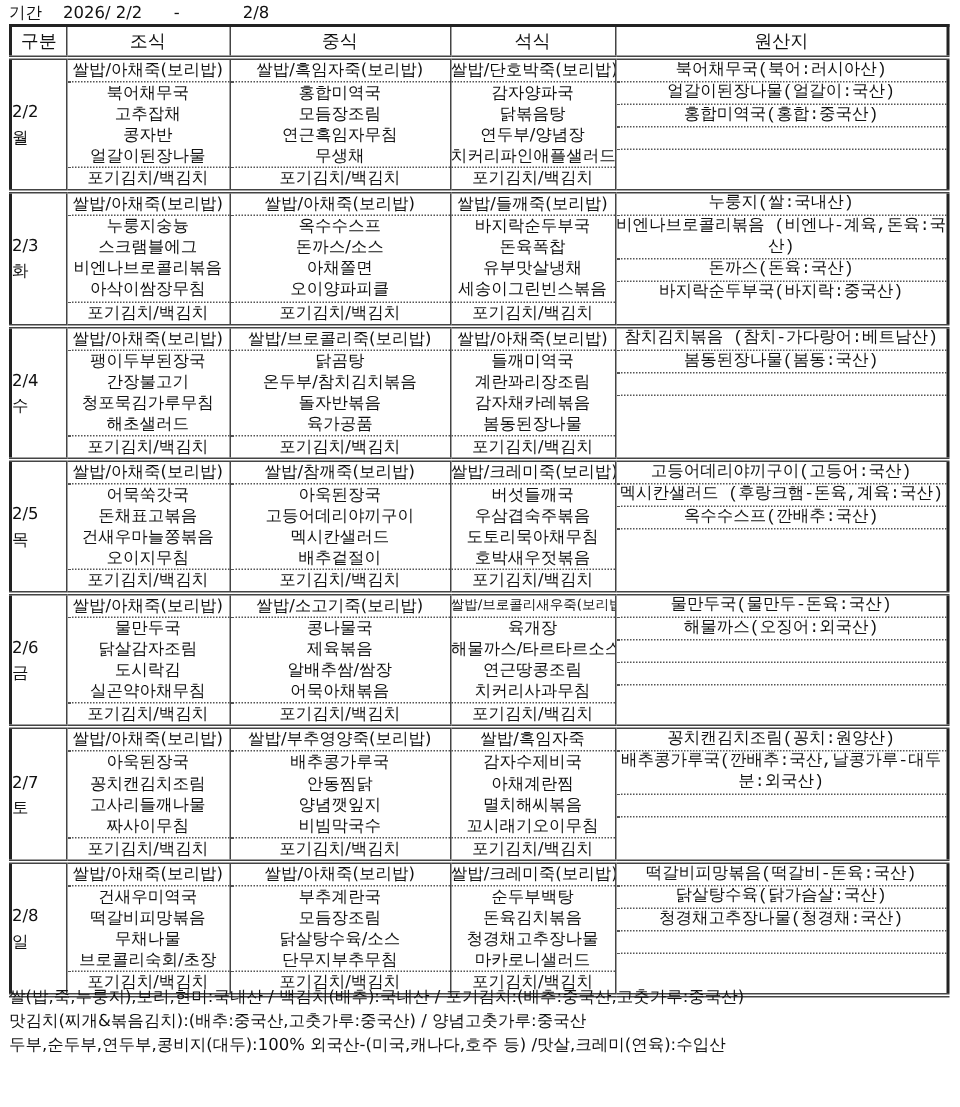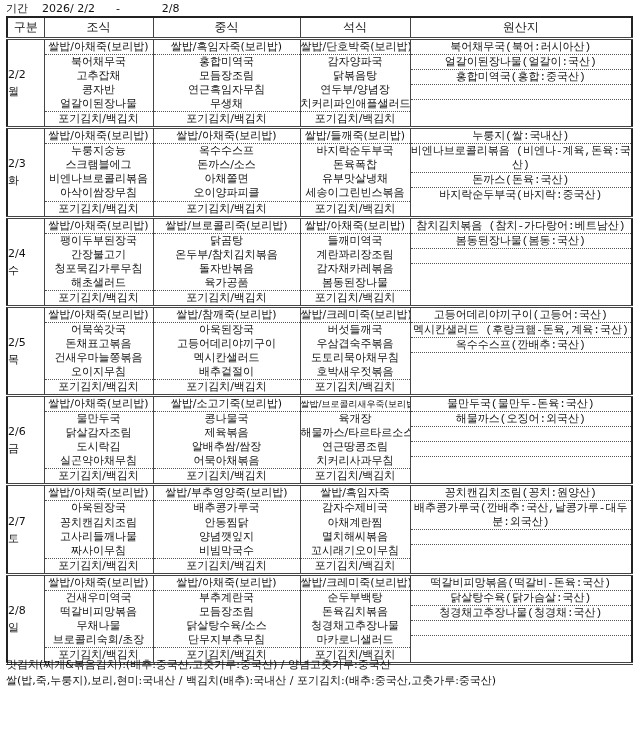--- a/index.html
+++ b/index.html
@@ -353,15 +353,16 @@
             <div class="origin">청경채고추장나물(청경채:국산)</div>
             <div class="origin"></div>
             <div class="origin"></div>
           </div>
         </td>
       </tr>
     </tbody>
 </table>
 
 <div class="footer">
+  <div>쌀(밥,죽,누룽지),보리,현미:국내산 / 백김치(배추):국내산 / 포기김치:(배추:중국산,고춧가루:중국산)</div>
   <div>맛김치(찌개&amp;볶음김치):(배추:중국산,고춧가루:중국산) / 양념고춧가루:중국산</div>
-  <div>쌀(밥,죽,누룽지),보리,현미:국내산 / 백김치(배추):국내산 / 포기김치:(배추:중국산,고춧가루:중국산)</div>
+  <div>두부,순두부,연두부,콩비지(대두):100% 외국산-(미국,캐나다,호주 등) /맛살,크레미(연육):수입산</div>
 </div>
 
 </body></html>

